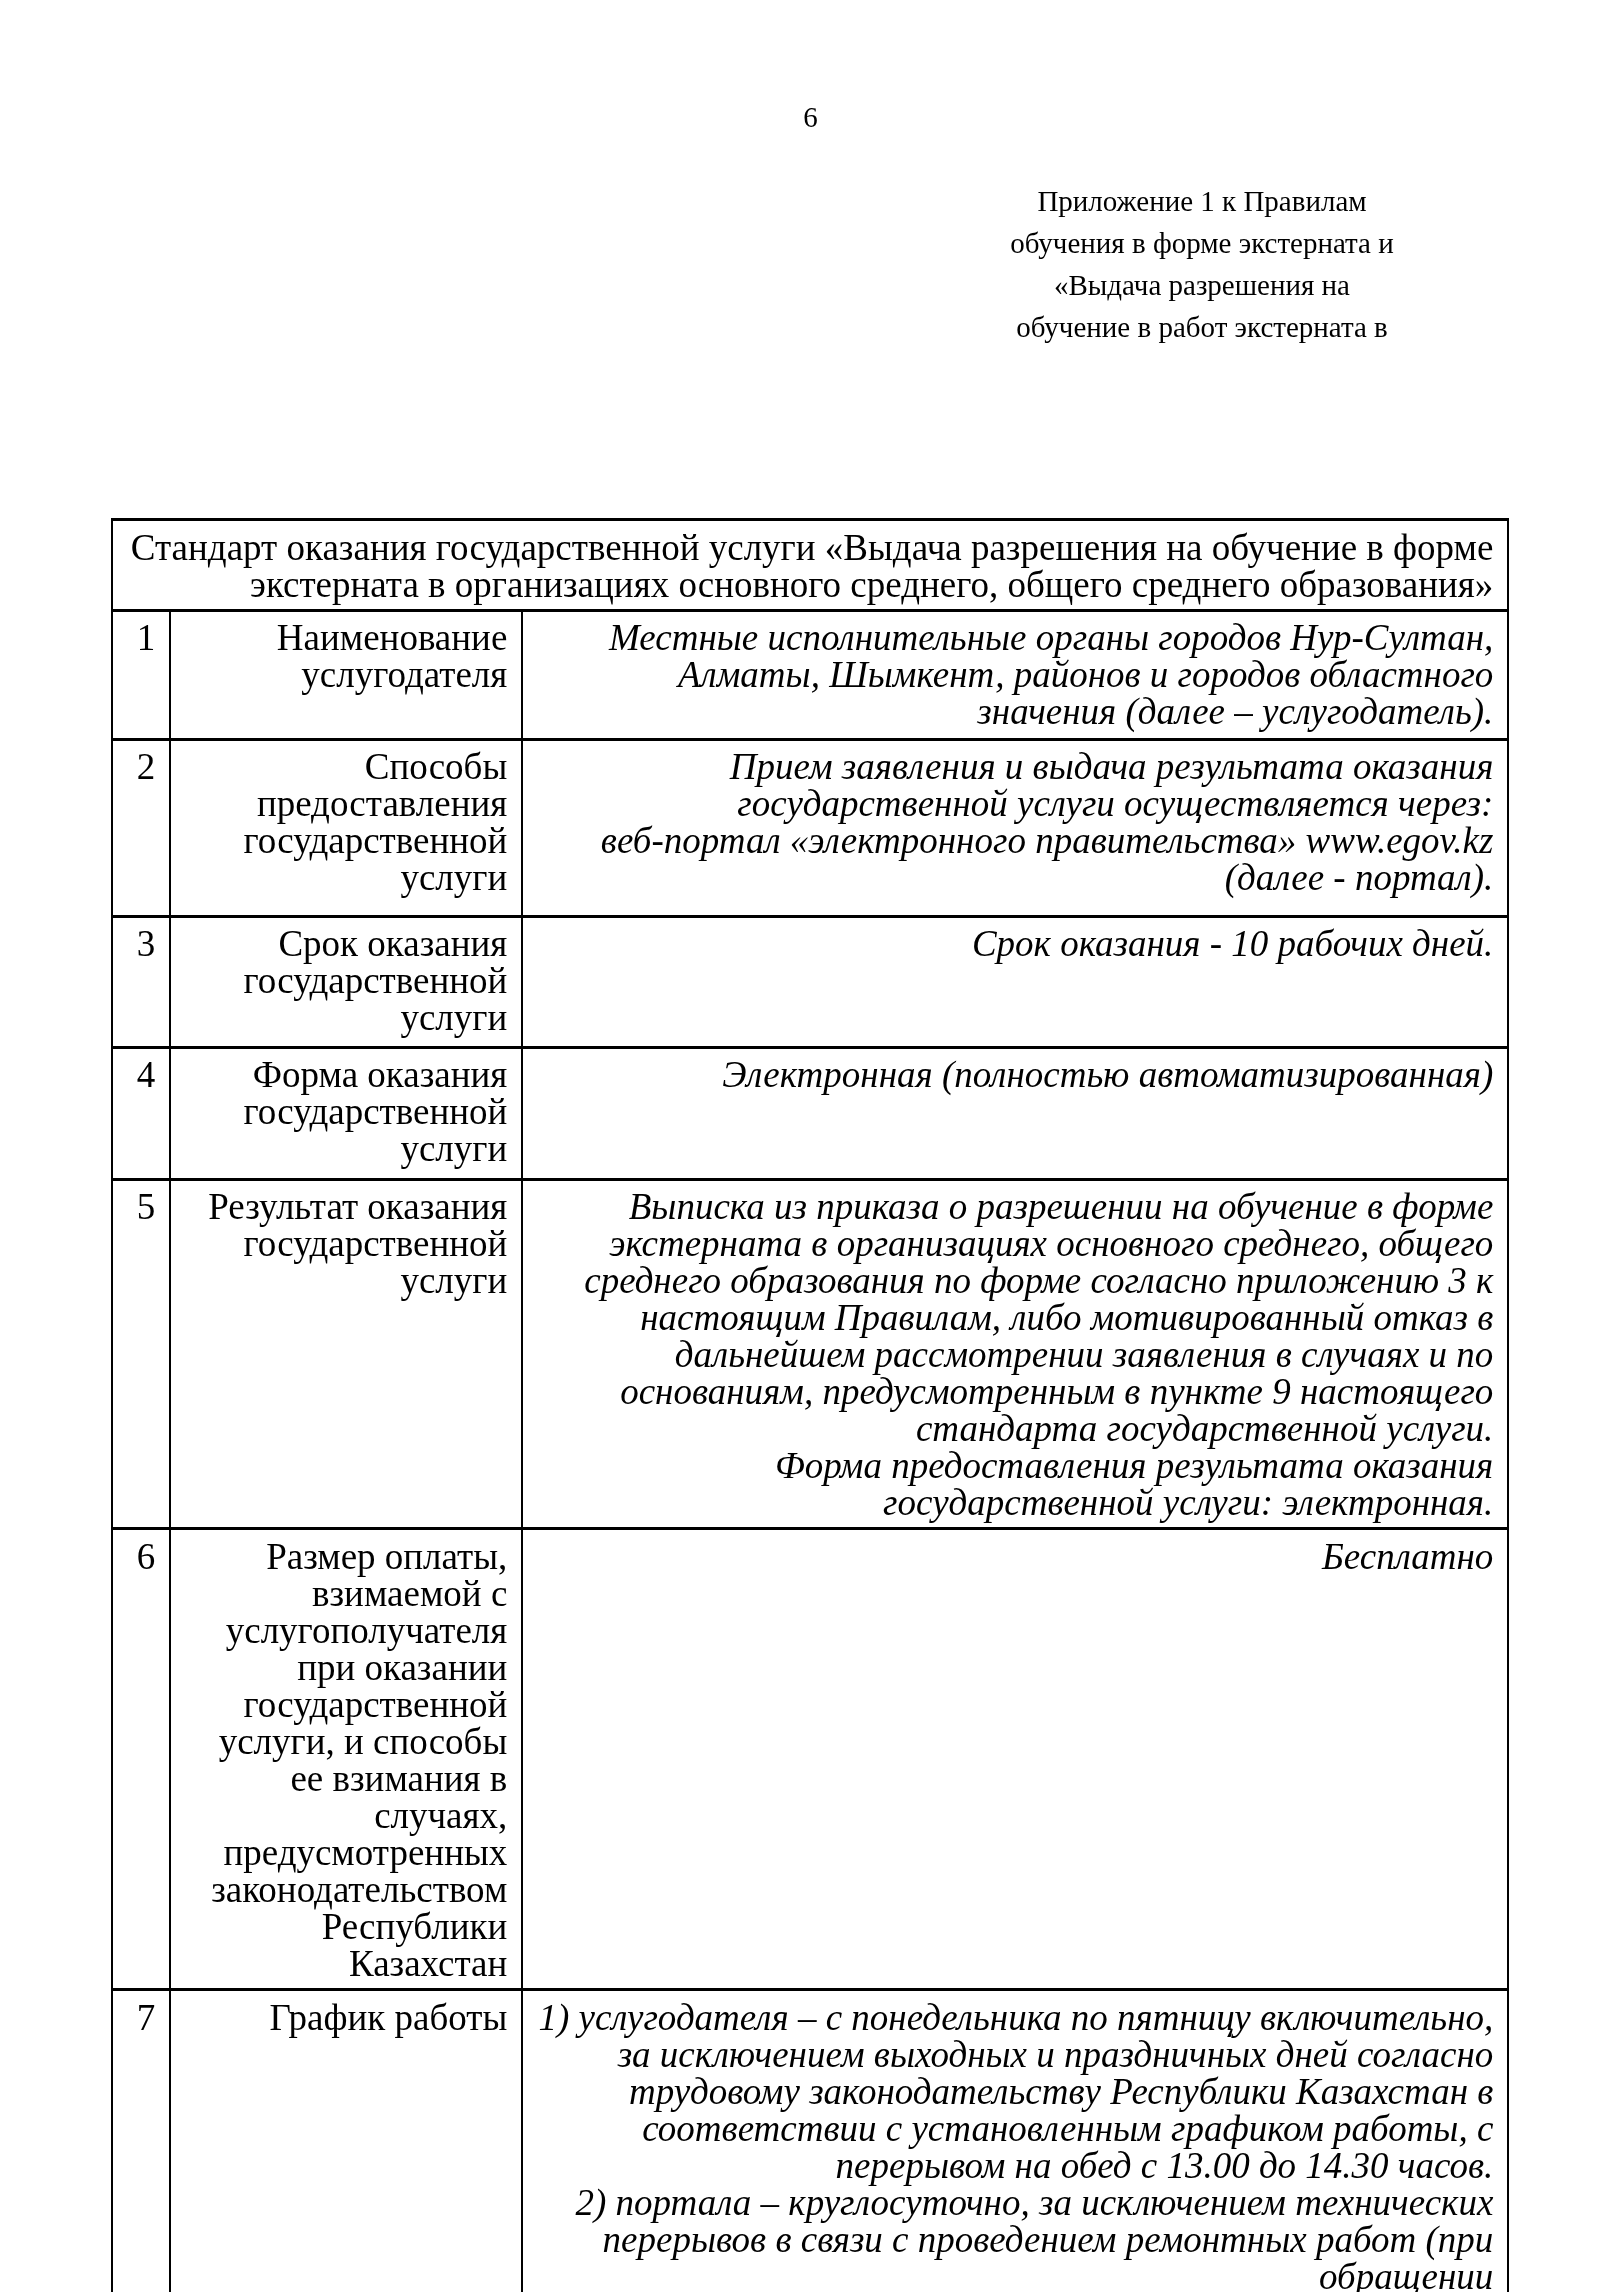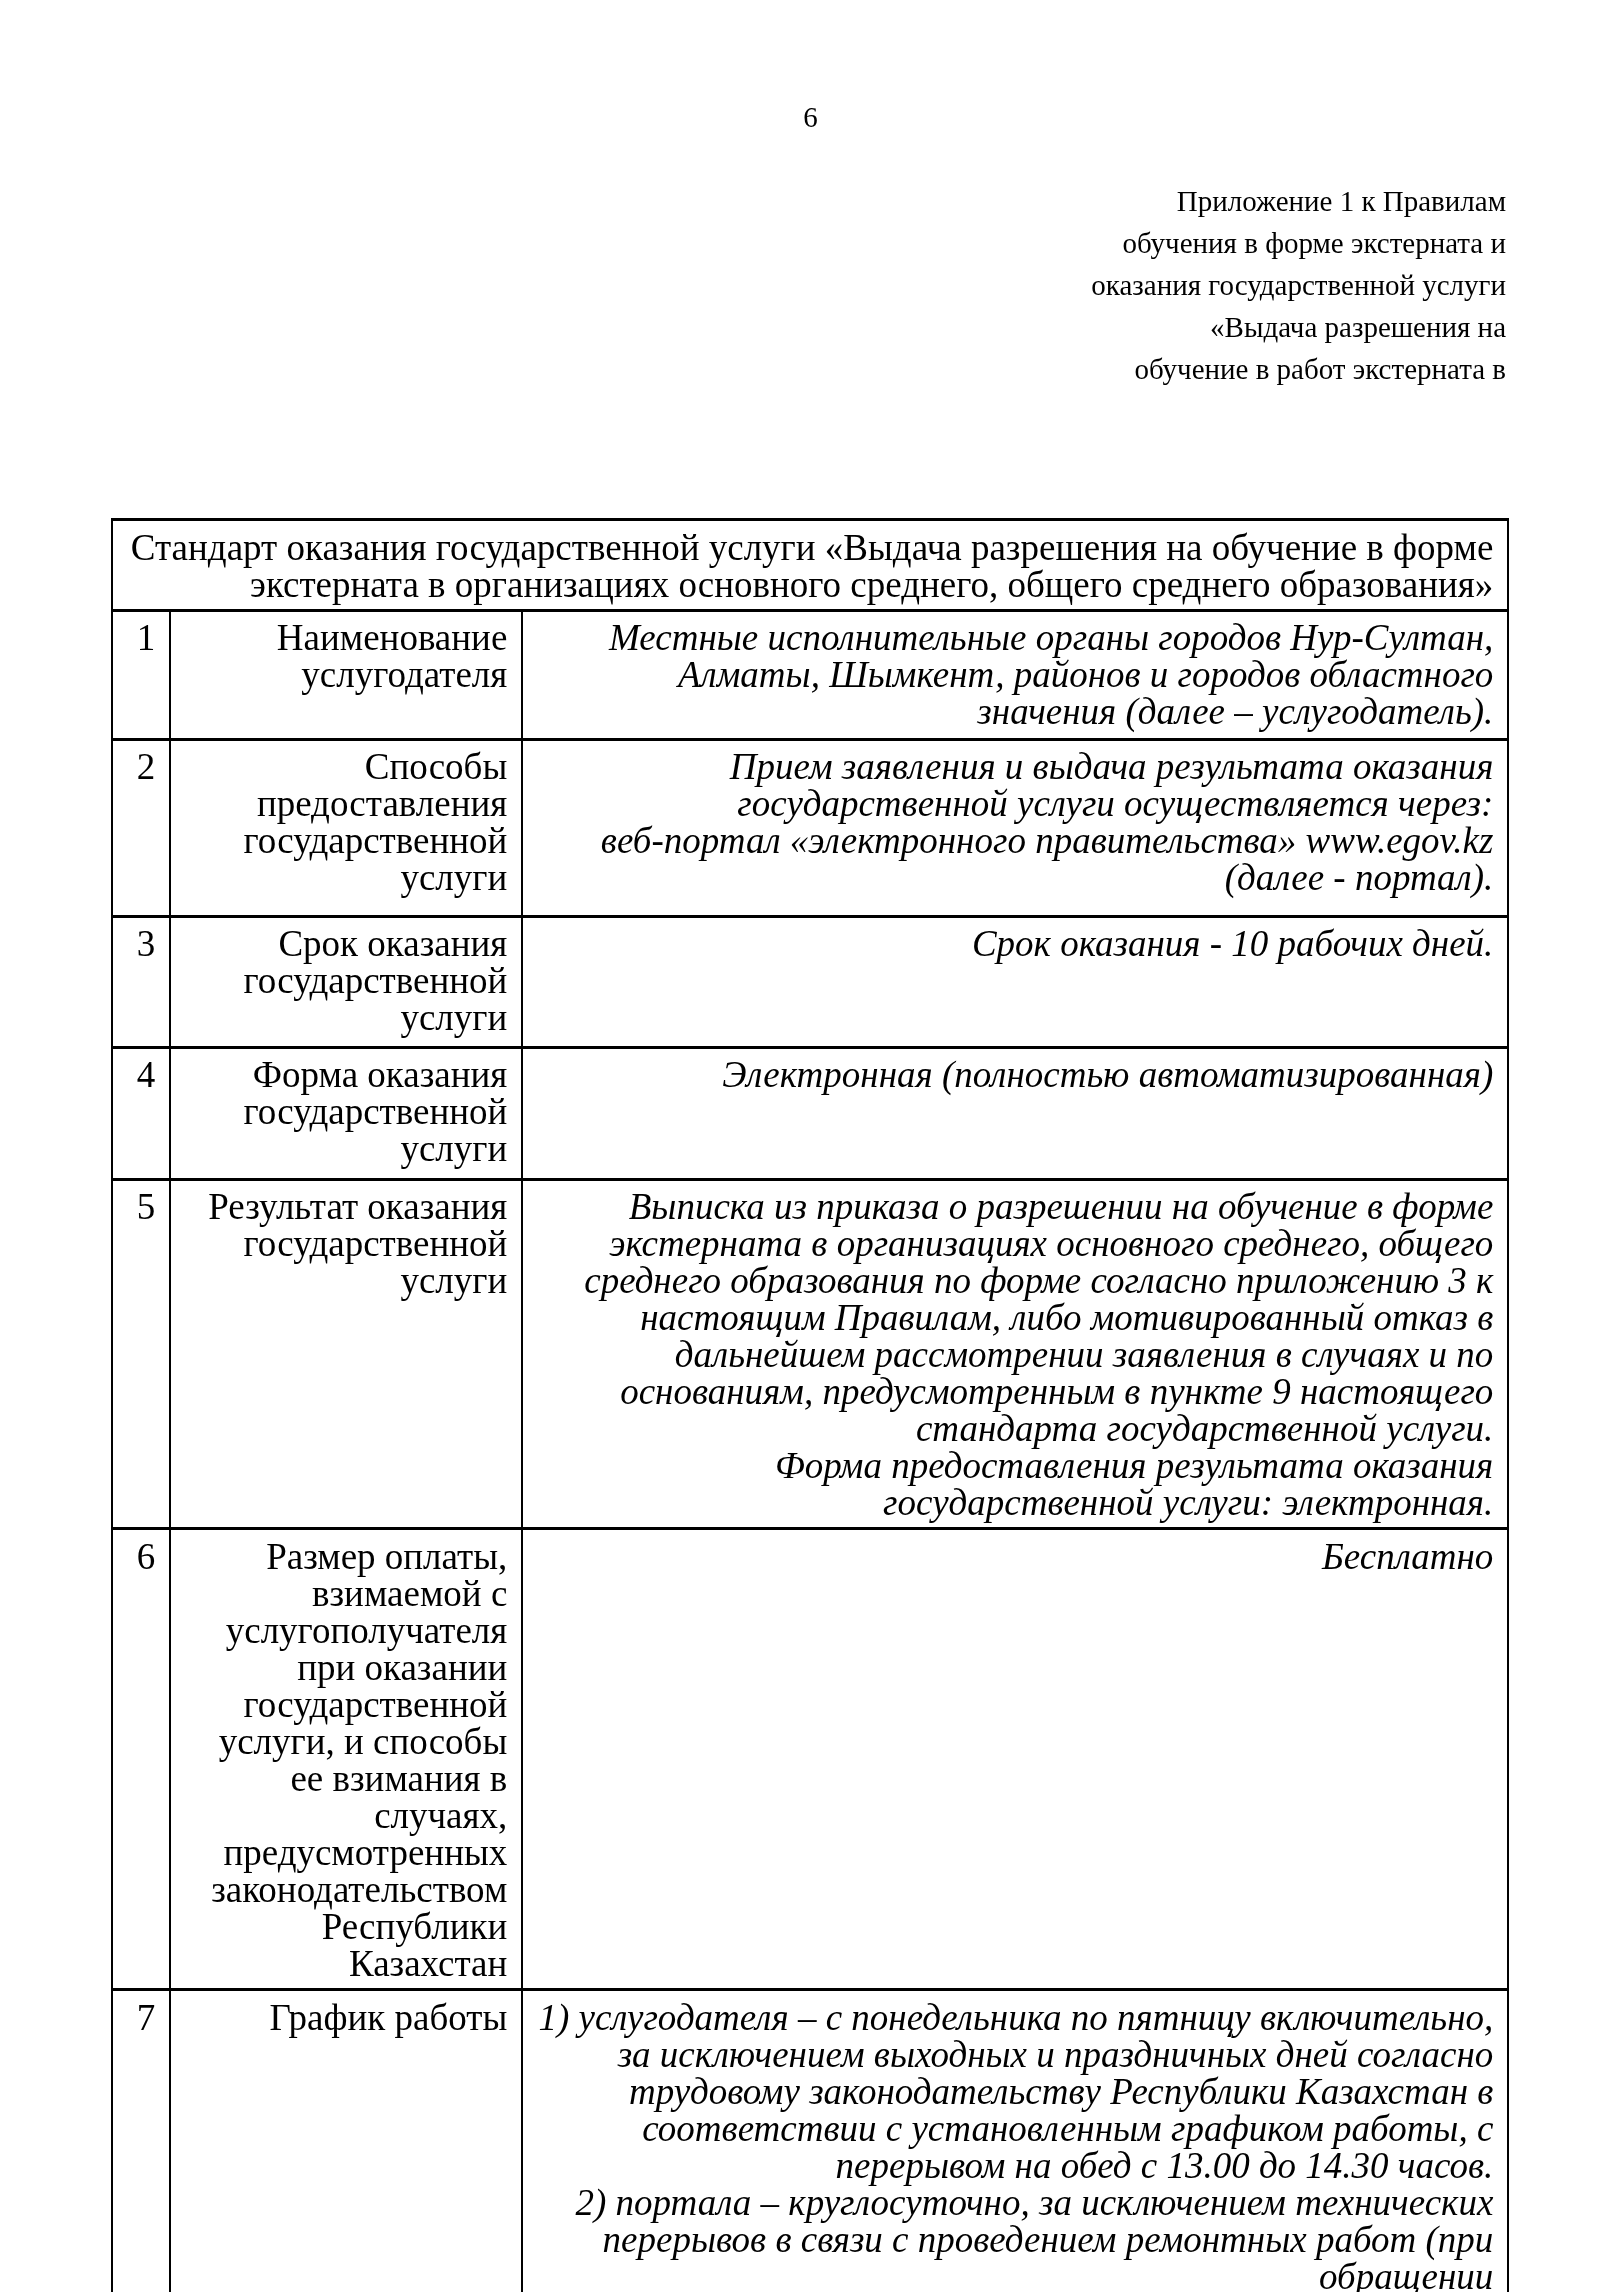--- a/index.html
+++ b/index.html
@@ -21,21 +21,21 @@
     width: 100%;
     text-align: center;
     font-size: 29px;
     line-height: 39px;
   }
   .appendix {
     position: absolute;
     top: 180px;
     right: 115px;
     width: 608px;
-    text-align: right;
+    text-align: center;
     font-size: 29px;
     line-height: 42px;
   }
   table.standard-table {
     position: absolute;
     top: 518px;
     left: 111px;
     width: 1396px;
     border-collapse: collapse;
     table-layout: fixed;
@@ -90,21 +90,20 @@
   }
 </style>
 </head>
 <body>
 
 <div class="page-number">6</div>
 
 <div class="appendix">
   <div>Приложение 1 к Правилам</div>
   <div>обучения в форме экстерната и</div>
-  <div>оказания государственной услуги</div>
   <div>«Выдача разрешения на</div>
   <div>обучение в работ экстерната в</div>
 </div>
 
 <table class="standard-table">
   <colgroup>
     <col class="c-num">
     <col class="c-label">
     <col class="c-content">
   </colgroup>

